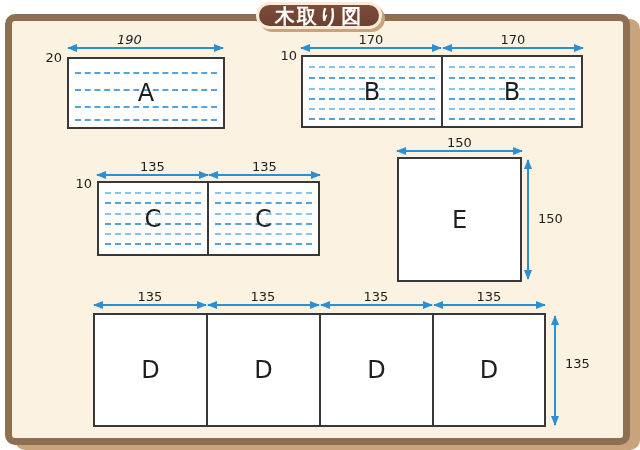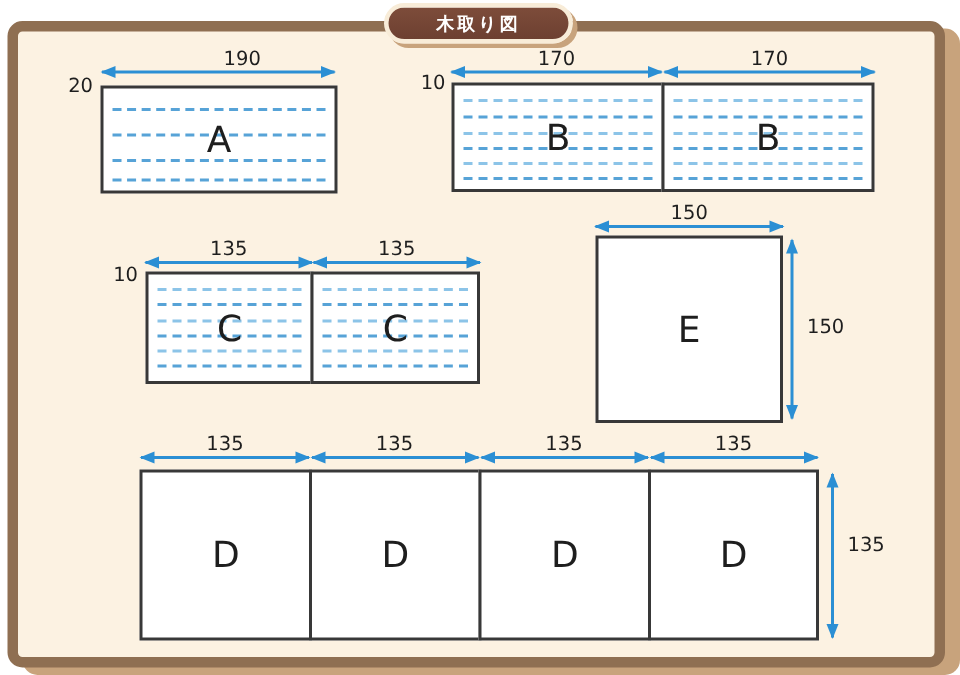--- a/index.html
+++ b/index.html
@@ -26,21 +26,21 @@
     box-shadow:10px 5px 0 var(--shadow);
   }
   .badge{
     position:absolute;left:256px;top:2px;width:126px;height:27px;
     box-sizing:border-box;background:linear-gradient(#7d4c3a,#6d4031);
     border:3px solid #f8ecd8;border-radius:14px;
     box-shadow:3px 3px 0 var(--shadow);
     display:flex;align-items:center;justify-content:center;z-index:5;
   }
   .badge span{
-    color:#ffffff;font-size:12px;font-weight:bold;letter-spacing:2px;line-height:1;
+    color:#ffffff;font-size:20px;font-weight:bold;letter-spacing:2px;line-height:1;
   }
   .stage{position:absolute;left:0;top:0;width:640px;height:450px;z-index:2;}
 
   .piece{
     position:absolute;box-sizing:border-box;background:#ffffff;
     border:2px solid var(--edge);
     display:flex;align-items:center;justify-content:center;
   }
   .piece .letter{
     position:relative;z-index:1;font-size:24px;color:var(--ink);line-height:1;
@@ -73,21 +73,21 @@
 <body>
 
 <div class="panel"></div>
 
 <div class="badge">
   <span>木取り図</span>
 </div>
 
 <div class="stage">
 
-  <div class="dim" style="left:84px;top:33px;width:155px;">190</div>
+  <div class="dim" style="left:52px;top:33px;width:155px;font-style:italic;">190</div>
   <div class="harrow" style="left:68px;top:47px;width:155px;"></div>
   <div class="dim thick" style="left:36px;top:51px;width:26px;">20</div>
   <div class="piece" style="left:67px;top:57px;width:158px;height:72px;">
     <div class="grain">
       <i style="top:13px;"></i>
         <i style="top:30px;"></i>
         <i style="top:47px;"></i>
         <i style="top:60px;"></i>
     </div>
     <span class="letter">A</span>

